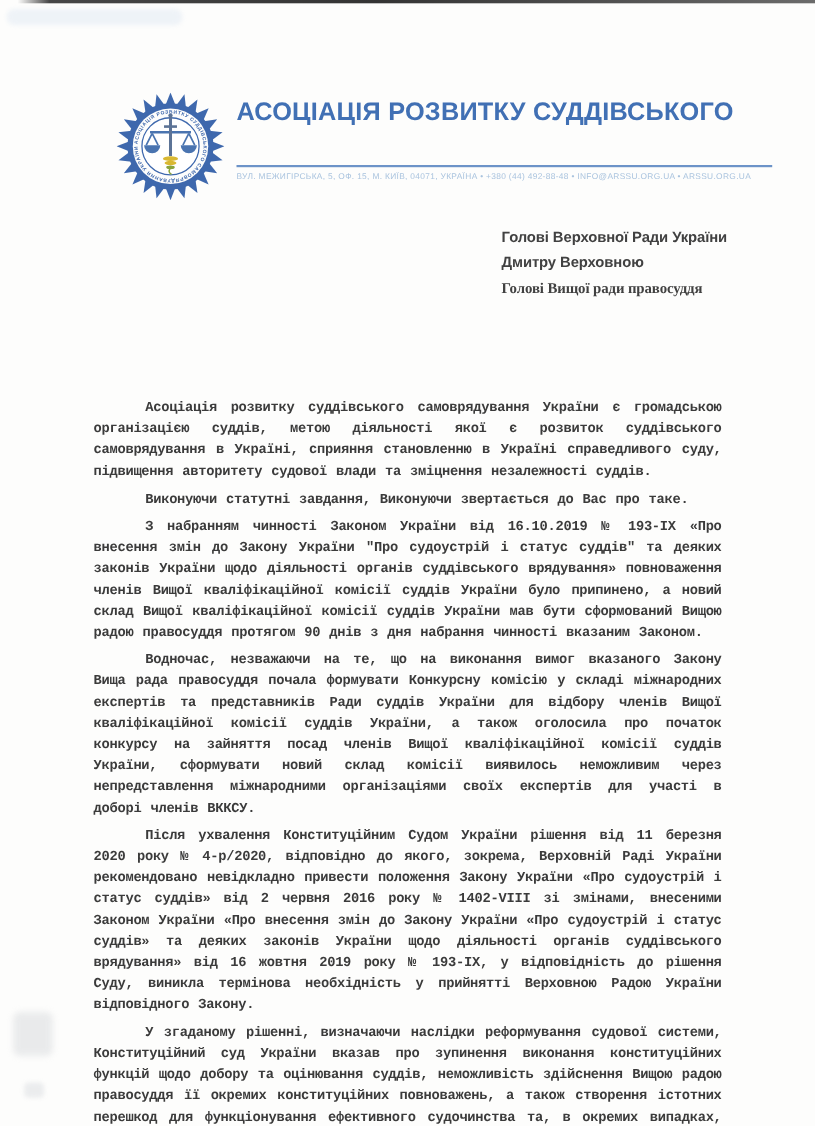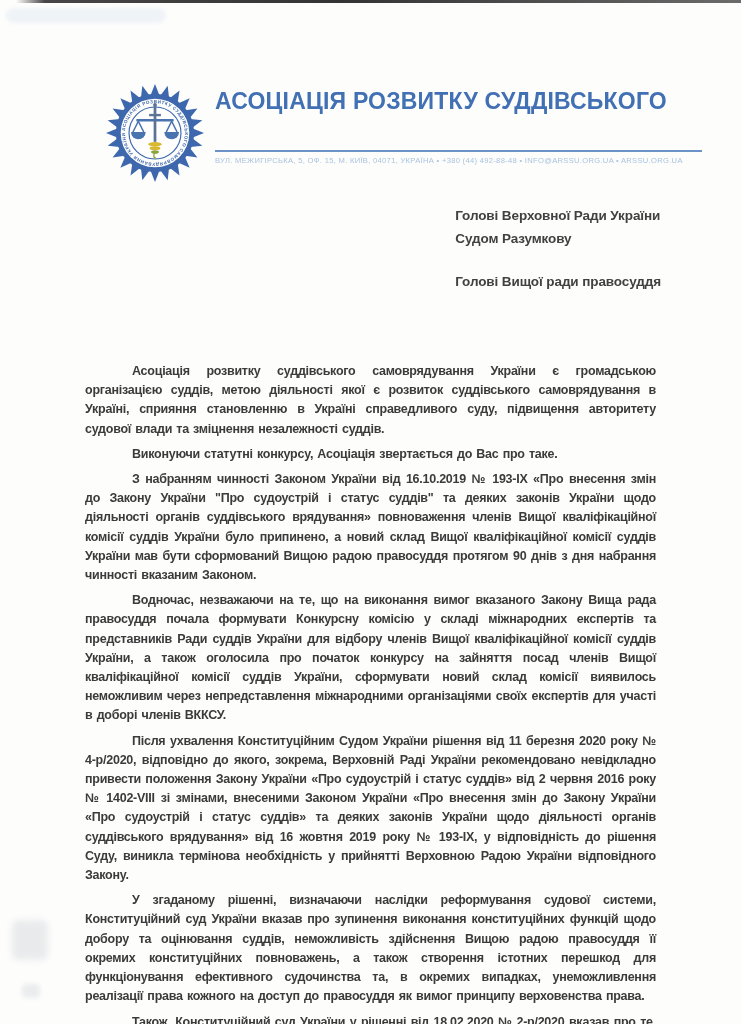--- a/index.html
+++ b/index.html
@@ -44,29 +44,29 @@
     position:absolute;left:215px;top:156px;width:495px;
     font-size:7.6px;font-weight:normal;letter-spacing:.3px;
     color:#a9c3de;white-space:nowrap;
   }
   
   .recipients{
     position:absolute;right:80px;top:204px;
     text-align:left;color:#414141;font-weight:bold;
     font-size:13.5px;line-height:23px;letter-spacing:-0.1px;
   }
-  .recipient-block + .recipient-block{margin-top:20px;}
+  .recipient-block + .recipient-block{font-family:Liberation Serif, serif;}
   
   .body-text{
     position:absolute;left:85px;right:85px;top:362px;
     color:#3b3b3b;font-weight:bold;
     font-size:12.5px;line-height:19.2px;
     text-align:justify;letter-spacing:-0.25px;word-spacing:1px;
   }
-  .body-text p{margin:0 0 6px;text-indent:47px;}
+  .body-text p{margin:0 0 6px;text-indent:47px;font-family:Liberation Mono, monospace;}
 </style>
 </head>
 <body>
 
 <div class="page">
 
   <div class="top-scan-line"></div>
   <div class="smudge-top-left"></div>
   <div class="smudge-bottom-1"></div>
   <div class="smudge-bottom-2"></div>
@@ -130,30 +130,30 @@
 
   <div class="org-title">
     <div>АСОЦІАЦІЯ РОЗВИТКУ СУДДІВСЬКОГО</div>
   </div>
   <div class="header-rule"></div>
   <div class="contact-line">ВУЛ. МЕЖИГІРСЬКА, 5, ОФ. 15, М. КИЇВ, 04071, УКРАЇНА  •  +380 (44) 492-88-48  •  INFO@ARSSU.ORG.UA  •  ARSSU.ORG.UA</div>
 
   <div class="recipients">
     <div class="recipient-block">
       <div>Голові Верховної Ради України</div>
-      <div>Судом Разумкову</div>
+      <div>Дмитру Верховною</div>
     </div>
     <div class="recipient-block">
       <div>Голові Вищої ради правосуддя</div>
     </div>
   </div>
 
   <div class="body-text">
     <p>Асоціація розвитку суддівського самоврядування України є громадською організацією суддів, метою діяльності якої є розвиток суддівського самоврядування в Україні, сприяння становленню в Україні справедливого суду, підвищення авторитету судової влади та зміцнення незалежності суддів.</p>
-    <p>Виконуючи статутні конкурсу, Асоціація звертається до Вас про таке.</p>
+    <p>Виконуючи статутні завдання, Виконуючи звертається до Вас про таке.</p>
     <p>З набранням чинності Законом України від 16.10.2019 № 193-ІХ «Про внесення змін до Закону України "Про судоустрій і статус суддів" та деяких законів України щодо діяльності органів суддівського врядування» повноваження членів Вищої кваліфікаційної комісії суддів України було припинено, а новий склад Вищої кваліфікаційної комісії суддів України мав бути сформований Вищою радою правосуддя протягом 90 днів з дня набрання чинності вказаним Законом.</p>
     <p>Водночас, незважаючи на те, що на виконання вимог вказаного Закону Вища рада правосуддя почала формувати Конкурсну комісію у складі міжнародних експертів та представників Ради суддів України для відбору членів Вищої кваліфікаційної комісії суддів України, а також оголосила про початок конкурсу на зайняття посад членів Вищої кваліфікаційної комісії суддів України, сформувати новий склад комісії виявилось неможливим через непредставлення міжнародними організаціями своїх експертів для участі в доборі членів ВККСУ.</p>
     <p>Після ухвалення Конституційним Судом України рішення від 11 березня 2020 року № 4-р/2020, відповідно до якого, зокрема, Верховній Раді України рекомендовано невідкладно привести положення Закону України «Про судоустрій і статус суддів» від 2 червня 2016 року № 1402-VIII зі змінами, внесеними Законом України «Про внесення змін до Закону України «Про судоустрій і статус суддів» та деяких законів України щодо діяльності органів суддівського врядування» від 16 жовтня 2019 року № 193-ІХ, у відповідність до рішення Суду, виникла термінова необхідність у прийнятті Верховною Радою України відповідного Закону.</p>
     <p>У згаданому рішенні, визначаючи наслідки реформування судової системи, Конституційний суд України вказав про зупинення виконання конституційних функцій щодо добору та оцінювання суддів, неможливість здійснення Вищою радою правосуддя її окремих конституційних повноважень, а також створення істотних перешкод для функціонування ефективного судочинства та, в окремих випадках, унеможливлення реалізації права кожного на доступ до правосуддя як вимог принципу верховенства права.</p>
     <p>Також, Конституційний суд України у рішенні від 18.02.2020 № 2-р/2020 вказав про те, що системний аналіз змін до Конституції України, внесених Законом № 1401, вказує на те, що</p>
   </div>
 
 </div>
 
 </body></html>

